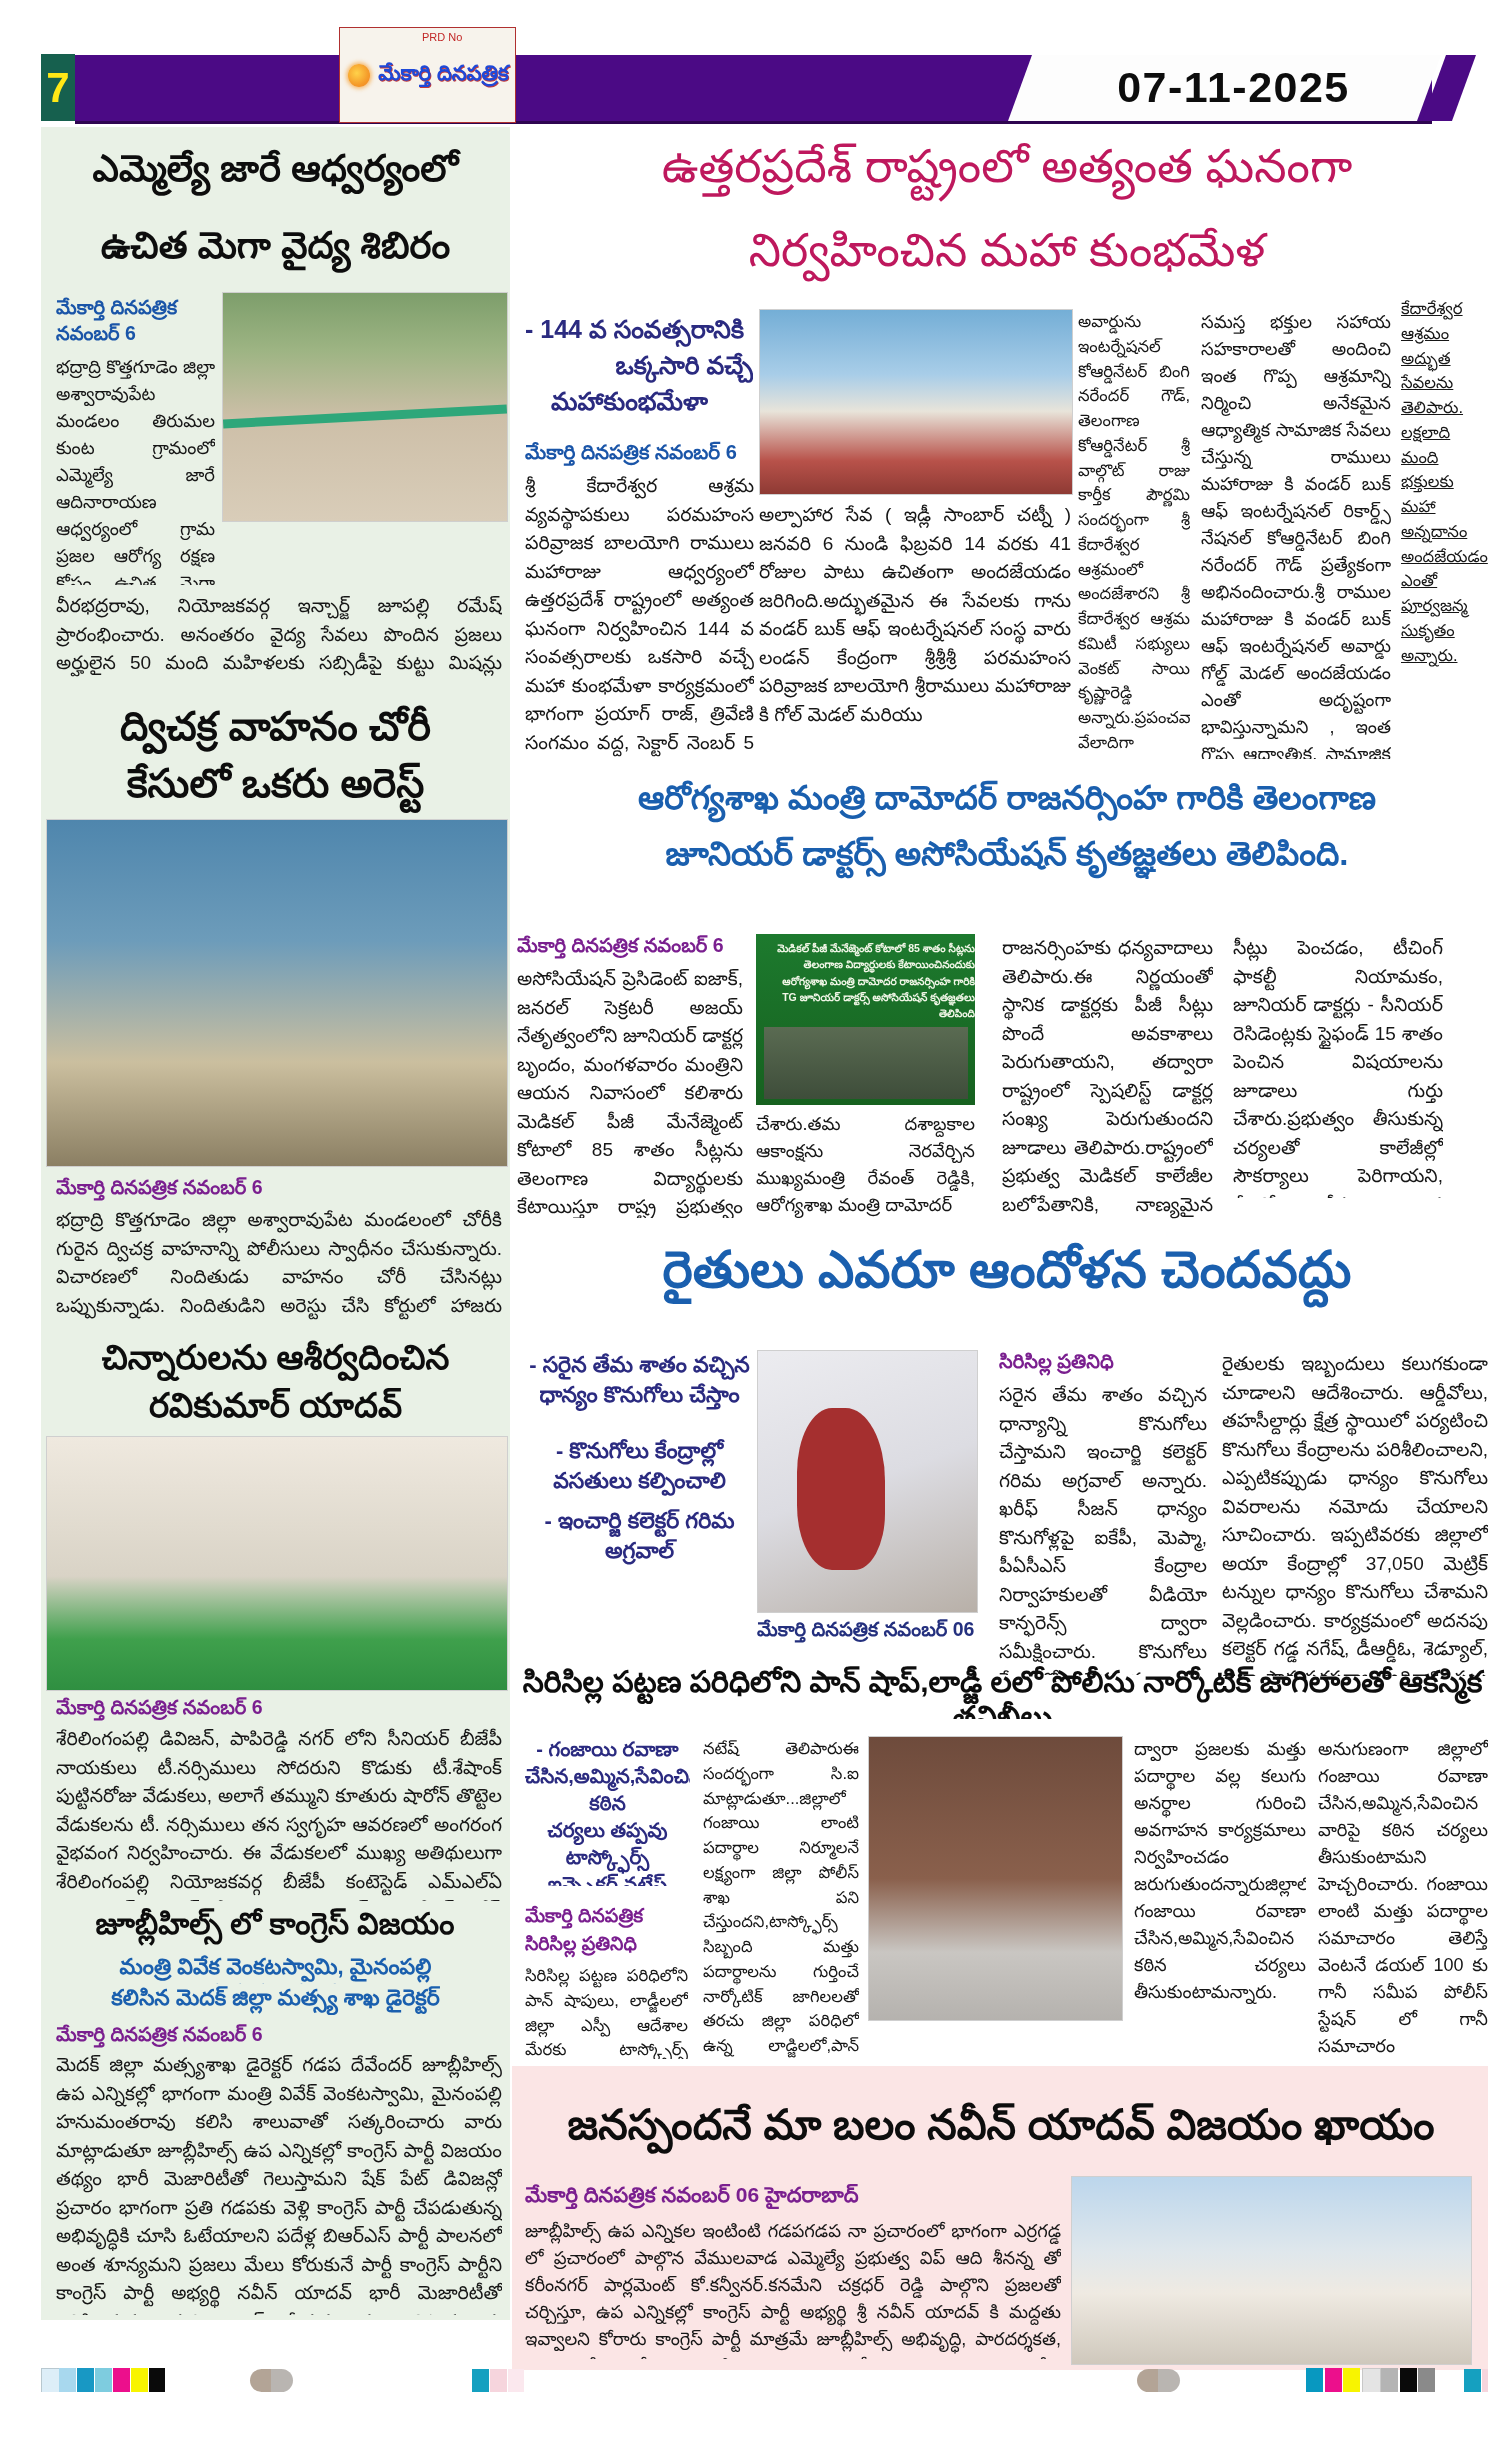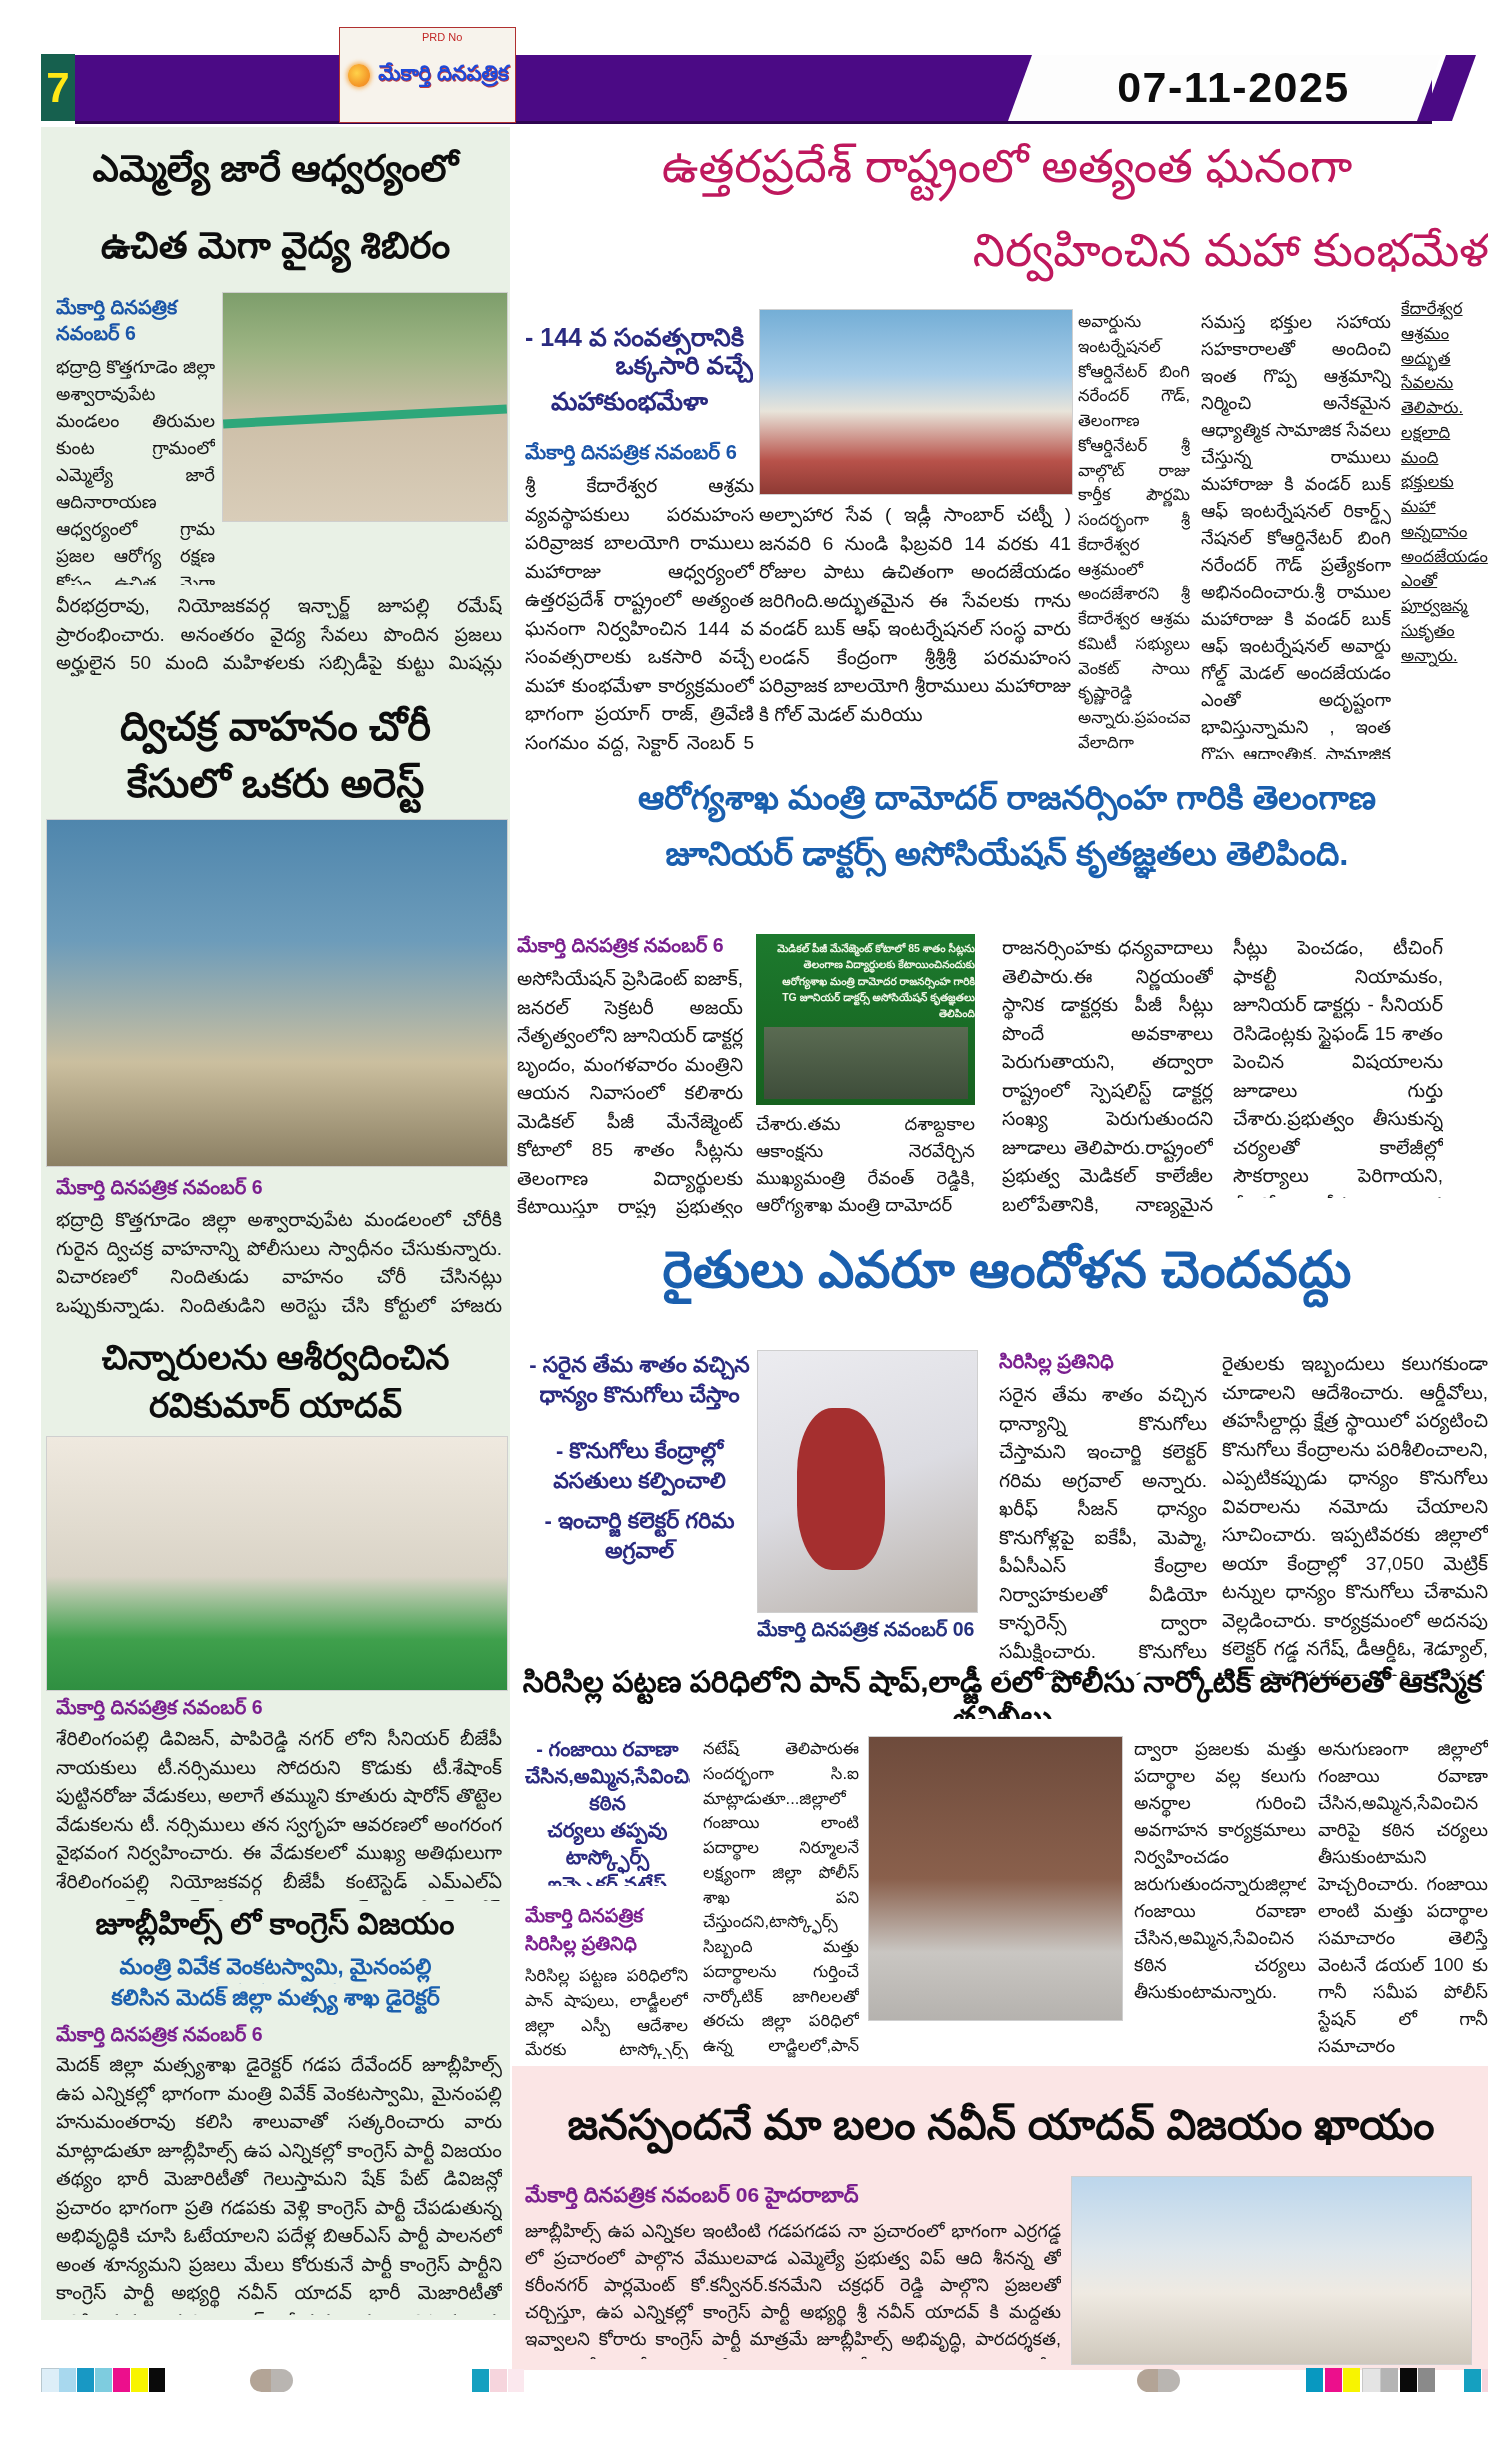--- a/index.html
+++ b/index.html
@@ -78,22 +78,22 @@
 <div class="ab dateline" style="left:56px;top:1696px;width:315px;height:25.5px;font-size:19.5px;">మేకార్తి దినపత్రిక నవంబర్ 6</div>
 <div class="ab body-text" style="left:56px;top:1725px;width:446px;height:176px;font-size:19px;">శేరిలింగంపల్లి డివిజన్, పాపిరెడ్డి నగర్ లోని సీనియర్ బీజేపీ నాయకులు టీ.నర్సిములు సోదరుని కొడుకు టీ.శేషాంక్ పుట్టినరోజు వేడుకలు, అలాగే తమ్ముని కూతురు షారోన్ తొట్టెల వేడుకలను టీ. నర్సిములు తన స్వగృహ ఆవరణలో అంగరంగ వైభవంగ నిర్వహించారు. ఈ వేడుకలలో ముఖ్య అతిథులుగా శేరిలింగంపల్లి నియోజకవర్గ బీజేపీ కంటెస్టెడ్ ఎమ్ఎల్ఏ రవికుమార్ యాదవ్, శేరిలింగంపల్లి డివిజన్ కార్పొరేటర్ ఎల్లేష్ విచ్చేసి, చిన్నారులను ఆశీర్వదించారు. ఈ కార్యక్రమంలో పాస్టర్ డీపీ. మోజెస్, డీపీ. ఆనందం స్వాములు, స్థానిక కాలనీవాసులు, తదితరులు పెద్ద సంఖ్యలో పాల్గొని చిన్నారులను ఆశీర్వదించారు</div>
 
 <div class="ab h-black" style="left:52px;top:1907px;width:446px;height:39px;font-size:30px;">జూబ్లీహిల్స్ లో కాంగ్రెస్ విజయం తథ్యం.....</div>
 <div class="ab h-blue" style="left:56px;top:1954px;width:439px;height:30px;font-size:22px;">మంత్రి వివేక వెంకటస్వామి, మైనంపల్లి హనుమంతరావు</div>
 <div class="ab h-blue" style="left:56px;top:1985px;width:439px;height:30px;font-size:22px;">కలిసిన మెదక్ జిల్లా మత్స్య శాఖ డైరెక్టర్</div>
 <div class="ab dateline" style="left:56px;top:2023px;width:315px;height:25.5px;font-size:19.5px;">మేకార్తి దినపత్రిక నవంబర్ 6</div>
 <div class="ab body-text" style="left:56px;top:2051px;width:446px;height:264px;font-size:19px;">మెదక్ జిల్లా మత్స్యశాఖ డైరెక్టర్ గడప దేవేందర్ జూబ్లీహిల్స్ ఉప ఎన్నికల్లో భాగంగా మంత్రి వివేక్ వెంకటస్వామి, మైనంపల్లి హనుమంతరావు కలిసి శాలువాతో సత్కరించారు వారు మాట్లాడుతూ జూబ్లీహిల్స్ ఉప ఎన్నికల్లో కాంగ్రెస్ పార్టీ విజయం తథ్యం భారీ మెజారిటీతో గెలుస్తామని షేక్ పేట్ డివిజన్లో ప్రచారం భాగంగా ప్రతి గడపకు వెళ్లి కాంగ్రెస్ పార్టీ చేపడుతున్న అభివృద్ధికి చూసి ఓటేయాలని పదేళ్ల బిఆర్ఎస్ పార్టీ పాలనలో అంత శూన్యమని ప్రజలు మేలు కోరుకునే పార్టీ కాంగ్రెస్ పార్టీని కాంగ్రెస్ పార్టీ అభ్యర్థి నవీన్ యాదవ్ భారీ మెజారిటీతో గెలిపించుకుందామని ఓటర్ శ్రేయస్సులకు తెలిపారు ఈ కార్యక్రమంలో మెదక్ జిల్లా డిసిసి అధ్యక్షులు ఆంజనేయులు గౌడ్ రాష్ట్ర సర్పంచ్ ఫోరం అధ్యక్షులు మనోహరాబాద్ తాజా మాజీ సర్పంచ్ చిట్కాలు మైపాల్ రెడ్డి బాలరాజు యాదవ్ అనిల్ ,విగ్నేష్ గంగపుత్ర తదితరులు పాల్గొన్నారు</div>
 
 <div class="ab h-gold" style="left:525px;top:139px;width:964px;height:75px;font-size:46px;">ఉత్తరప్రదేశ్ రాష్ట్రంలో అత్యంత ఘనంగా</div>
-<div class="ab h-gold" style="left:525px;top:223px;width:964px;height:75px;font-size:46px;text-align:right;">నిర్వహించిన మహా కుంభమేళ</div>
-<div class="ab bullet" style="left:525px;top:313px;width:229px;height:34px;font-size:25px;text-align:left;margin-top:8px;">- 144 వ సంవత్సరానికి</div>
+<div class="ab h-gold" style="left:525px;top:223px;width:964px;height:75px;font-size:46px;">నిర్వహించిన మహా కుంభమేళ</div>
+<div class="ab bullet" style="left:525px;top:313px;width:229px;height:34px;font-size:25px;text-align:left;">- 144 వ సంవత్సరానికి</div>
 <div class="ab bullet" style="left:551px;top:349px;width:202px;height:34px;font-size:25px;text-align:right;">ఒక్కసారి వచ్చే</div>
 <div class="ab bullet" style="left:551px;top:385px;width:202px;height:34px;font-size:25px;text-align:left;">మహాకుంభమేళా</div>
 <div class="ab dateline-blue" style="left:525px;top:441px;width:229px;height:27px;font-size:20px;">మేకార్తి దినపత్రిక నవంబర్ 6</div>
 <div class="ab body-text" style="left:525px;top:472px;width:229px;height:286px;font-size:19px;">శ్రీ కేదారేశ్వర ఆశ్రమ వ్యవస్థాపకులు పరమహంస పరివ్రాజక బాలయోగి రాములు మహారాజు ఆధ్వర్యంలో ఉత్తరప్రదేశ్ రాష్ట్రంలో అత్యంత ఘనంగా నిర్వహించిన 144 వ సంవత్సరాలకు ఒకసారి వచ్చే మహా కుంభమేళా కార్యక్రమంలో భాగంగా ప్రయాగ్ రాజ్, త్రివేణి సంగమం వద్ద, సెక్టార్ నెంబర్ 5 రోడ్ నెంబర్ 15 వద్ద శ్రీ కేదారేశ్వర ఆశ్రమం తరపున కుంభమేళాలో మహా పుణ్య స్నానాలకు విచ్చేసే వివిధ రాష్ట్రాలు, వివిధ దేశాల నుంచి లక్షలాదిమంది భక్తులకు శ్రీ కేదారేశ్వర ఆశ్రమ తరపున ఉచిత</div>
 <div class="ab photo ph-shiva" style="left:759px;top:309px;width:312px;height:184px;"></div>
 <div class="ab body-text" style="left:759px;top:501px;width:312px;height:259px;font-size:19px;">అల్పాహార సేవ ( ఇడ్లీ సాంబార్ చట్నీ ) జనవరి 6 నుండి ఫిబ్రవరి 14 వరకు 41 రోజుల పాటు ఉచితంగా అందజేయడం జరిగింది.అద్భుతమైన ఈ సేవలకు గాను వండర్ బుక్ ఆఫ్ ఇంటర్నేషనల్ సంస్థ వారు లండన్ కేంద్రంగా శ్రీశ్రీశ్రీ పరమహంస పరివ్రాజక బాలయోగి శ్రీరాములు మహారాజు కి గోల్ మెడల్ మరియు</div>
 <div class="ab body-text" style="left:1078px;top:309px;width:112px;height:450px;font-size:16.5px;">అవార్డును ఇంటర్నేషనల్ కోఆర్డినేటర్ బింగి నరేందర్ గౌడ్, తెలంగాణ కోఆర్డినేటర్ శ్రీ వాల్గొట్ రాజు కార్తీక పౌర్ణమి సందర్భంగా శ్రీ కేదారేశ్వర ఆశ్రమంలో అందజేశారని శ్రీ కేదారేశ్వర ఆశ్రమ కమిటీ సభ్యులు వెంకట్ సాయి కృష్ణారెడ్డి అన్నారు.ప్రపంచవ్యాప్తంగా వేలాదిగా లక్షలాదిగా తరలివచ్చిన సమస్త జనవాళికి ఉచిత అల్పాహార సేవ అందించడం ఎంతో గొప్ప విషయమని, ఎంతో సేవా దృక్పథంతో, ప్రేమ పూర్వకంగా ఎంతో విశేషకరమెనటువంటి అల్పాహారాన్ని</div>
 <div class="ab body-text" style="left:1201px;top:309px;width:190px;height:450px;font-size:18px;">సమస్త భక్తుల సహాయ సహకారాలతో అందించి ఇంత గొప్ప ఆశ్రమాన్ని నిర్మించి అనేకమైన ఆధ్యాత్మిక సామాజిక సేవలు చేస్తున్న రాములు మహారాజు కి వండర్ బుక్ ఆఫ్ ఇంటర్నేషనల్ రికార్డ్స్ నేషనల్ కోఆర్డినేటర్ బింగి నరేందర్ గౌడ్ ప్రత్యేకంగా అభినందించారు.శ్రీ రాముల మహారాజు కి వండర్ బుక్ ఆఫ్ ఇంటర్నేషనల్ అవార్డు గోల్డ్ మెడల్ అందజేయడం ఎంతో అదృష్టంగా భావిస్తున్నామని , ఇంత గొప్ప ఆధ్యాత్మిక, సామాజిక సేవలు నిస్వార్ధంగా నిర్వహిస్తున్న రాములు మహా రాజు కి ఈ అవార్డులు అందజేయడం మా యొక్క పూర్వజన్మ సుకృతమని ఈ సందర్భంగా బింగి నరేందర్ గౌడ్, వాల్గొట్ రాజు ఆనందాన్ని వ్యక్తపరిచారు.</div>
 <div class="ab body-text" style="left:1401px;top:296px;width:88px;height:450px;font-size:16.5px;text-decoration:underline;">కేదారేశ్వర ఆశ్రమం అద్భుత సేవలను తెలిపారు. లక్షలాది మంది భక్తులకు మహా అన్నదానం అందజేయడం ఎంతో పూర్వజన్మ సుకృతం అన్నారు.</div>
 

